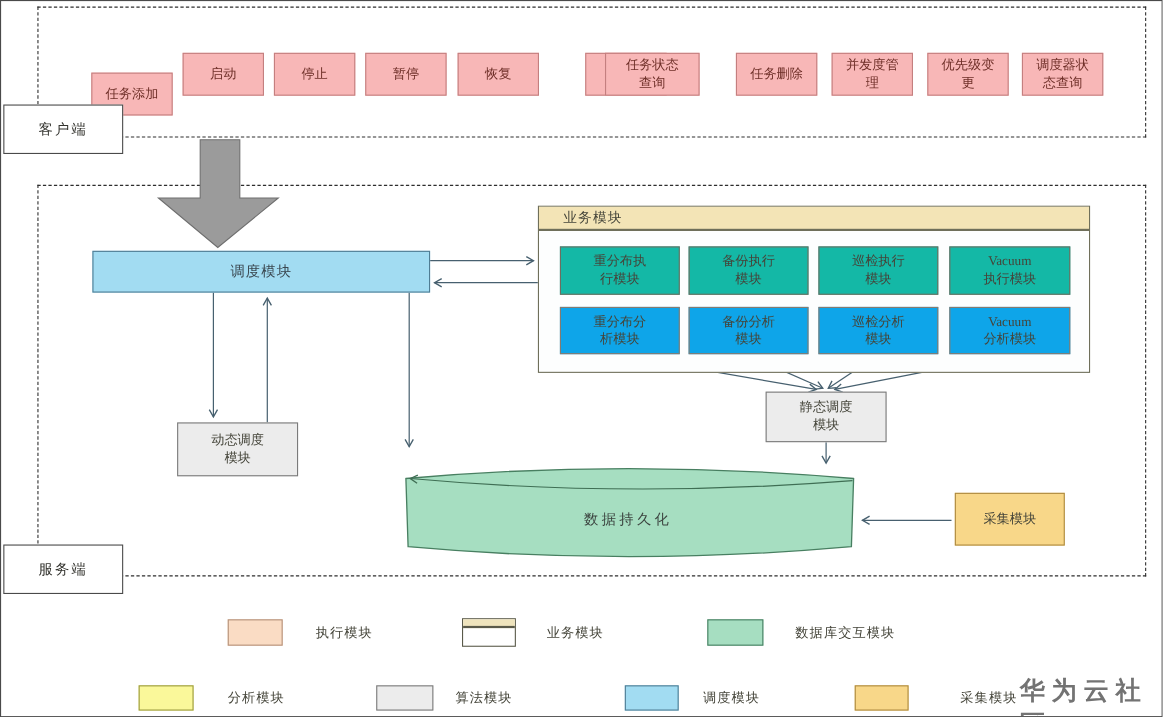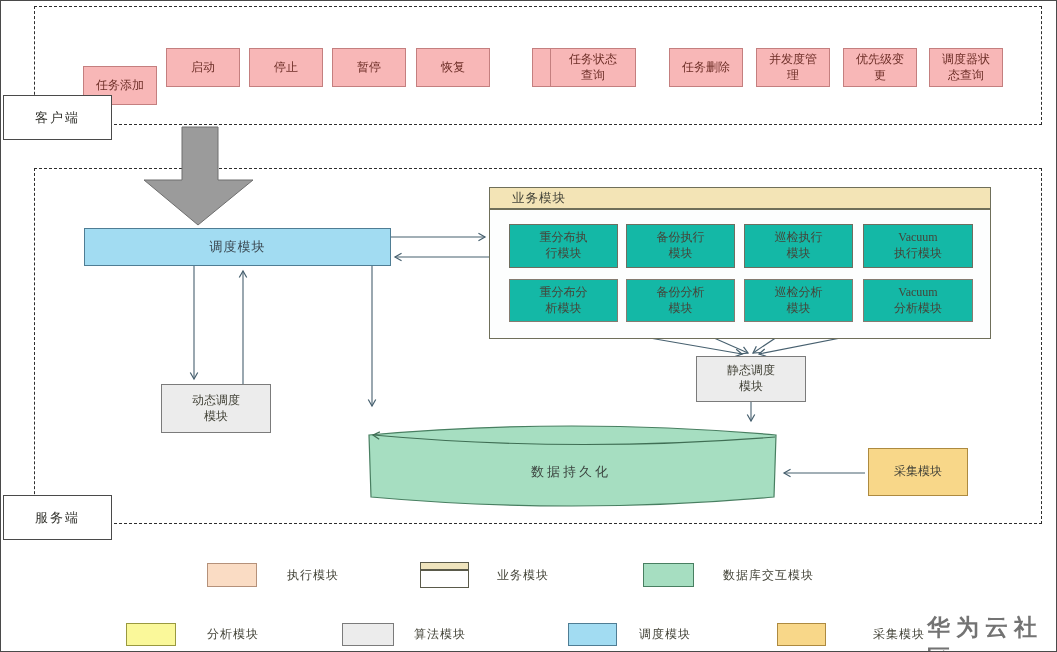--- a/index.html
+++ b/index.html
@@ -16,21 +16,21 @@
   }
   svg.overlay{position:absolute;left:0;top:0;z-index:2;}
   .box{
     position:absolute;box-sizing:border-box;display:flex;align-items:center;justify-content:center;
     text-align:center;white-space:pre-line;z-index:3;font-size:12px;line-height:1.32;color:#45453a;
   }
   .client-btn{background:#f8b7b7;border:1px solid #c47f7f;color:#6e2f28;}
   .sched{background:#a2dcf2;border:1px solid #4f7d94;color:#3a4750;font-size:13px;letter-spacing:1px;}
   .algo{background:#ececec;border:1px solid #7b7b7b;}
   .exec{background:#14b8a6;border:1px solid #6e6e60;}
-  .anal{background:#14b8a6;border:1px solid #857b70;}
+  .anal{background:#0ea5e9;border:1px solid #857b70;}
   .collector{background:#f8d789;border:1px solid #ad8a40;}
   .bizbox{position:absolute;background:#fdfefe;border:1px solid #6f6f5a;box-sizing:border-box;z-index:2;}
   .bizhead{
     position:absolute;left:0;top:0;width:100%;height:22px;background:#f3e4b6;
     border-bottom:2px solid #6f6f5a;box-sizing:border-box;display:flex;align-items:center;
     padding-left:22px;font-size:12.5px;color:#45453a;letter-spacing:1px;
   }
   .note{
     position:absolute;z-index:3;font-size:12px;line-height:19px;color:#45453a;
     text-align:center;white-space:pre-line;

